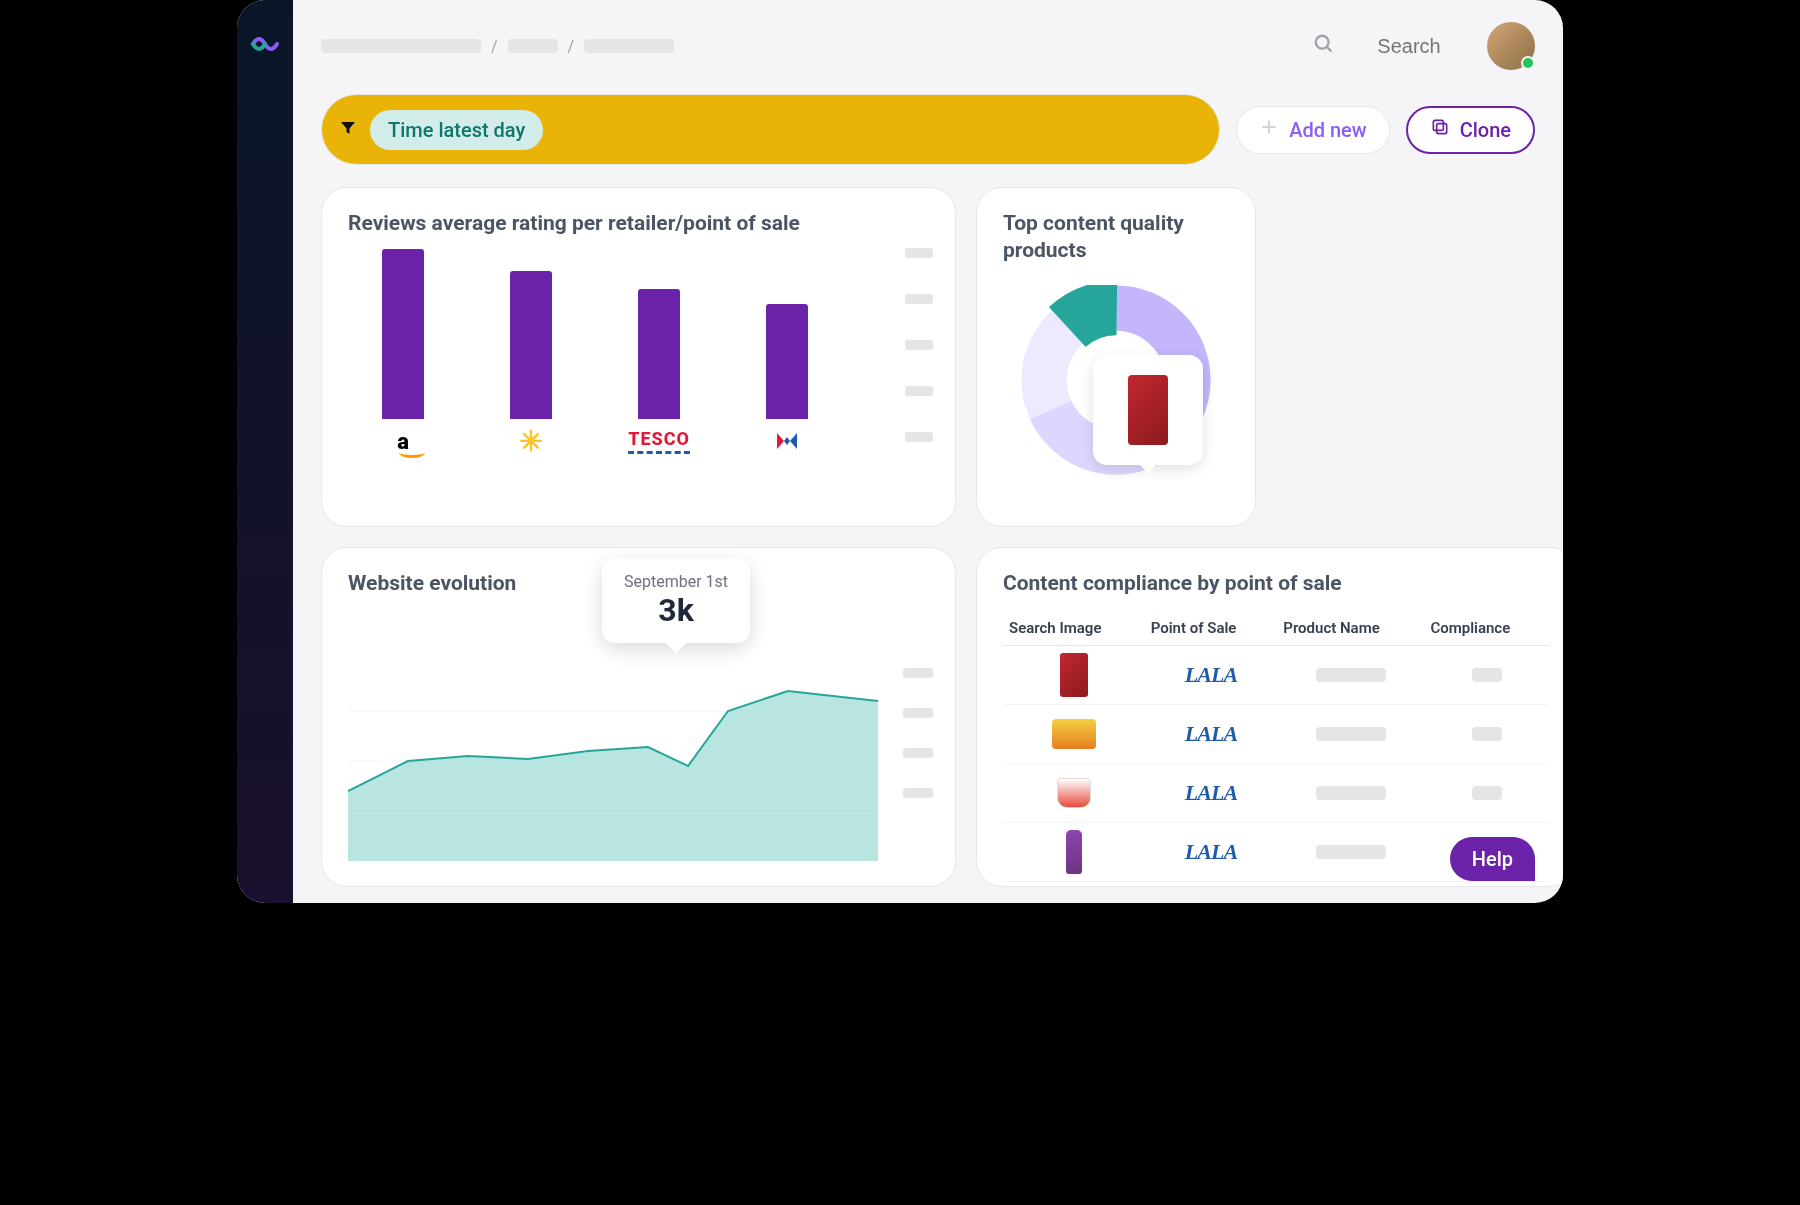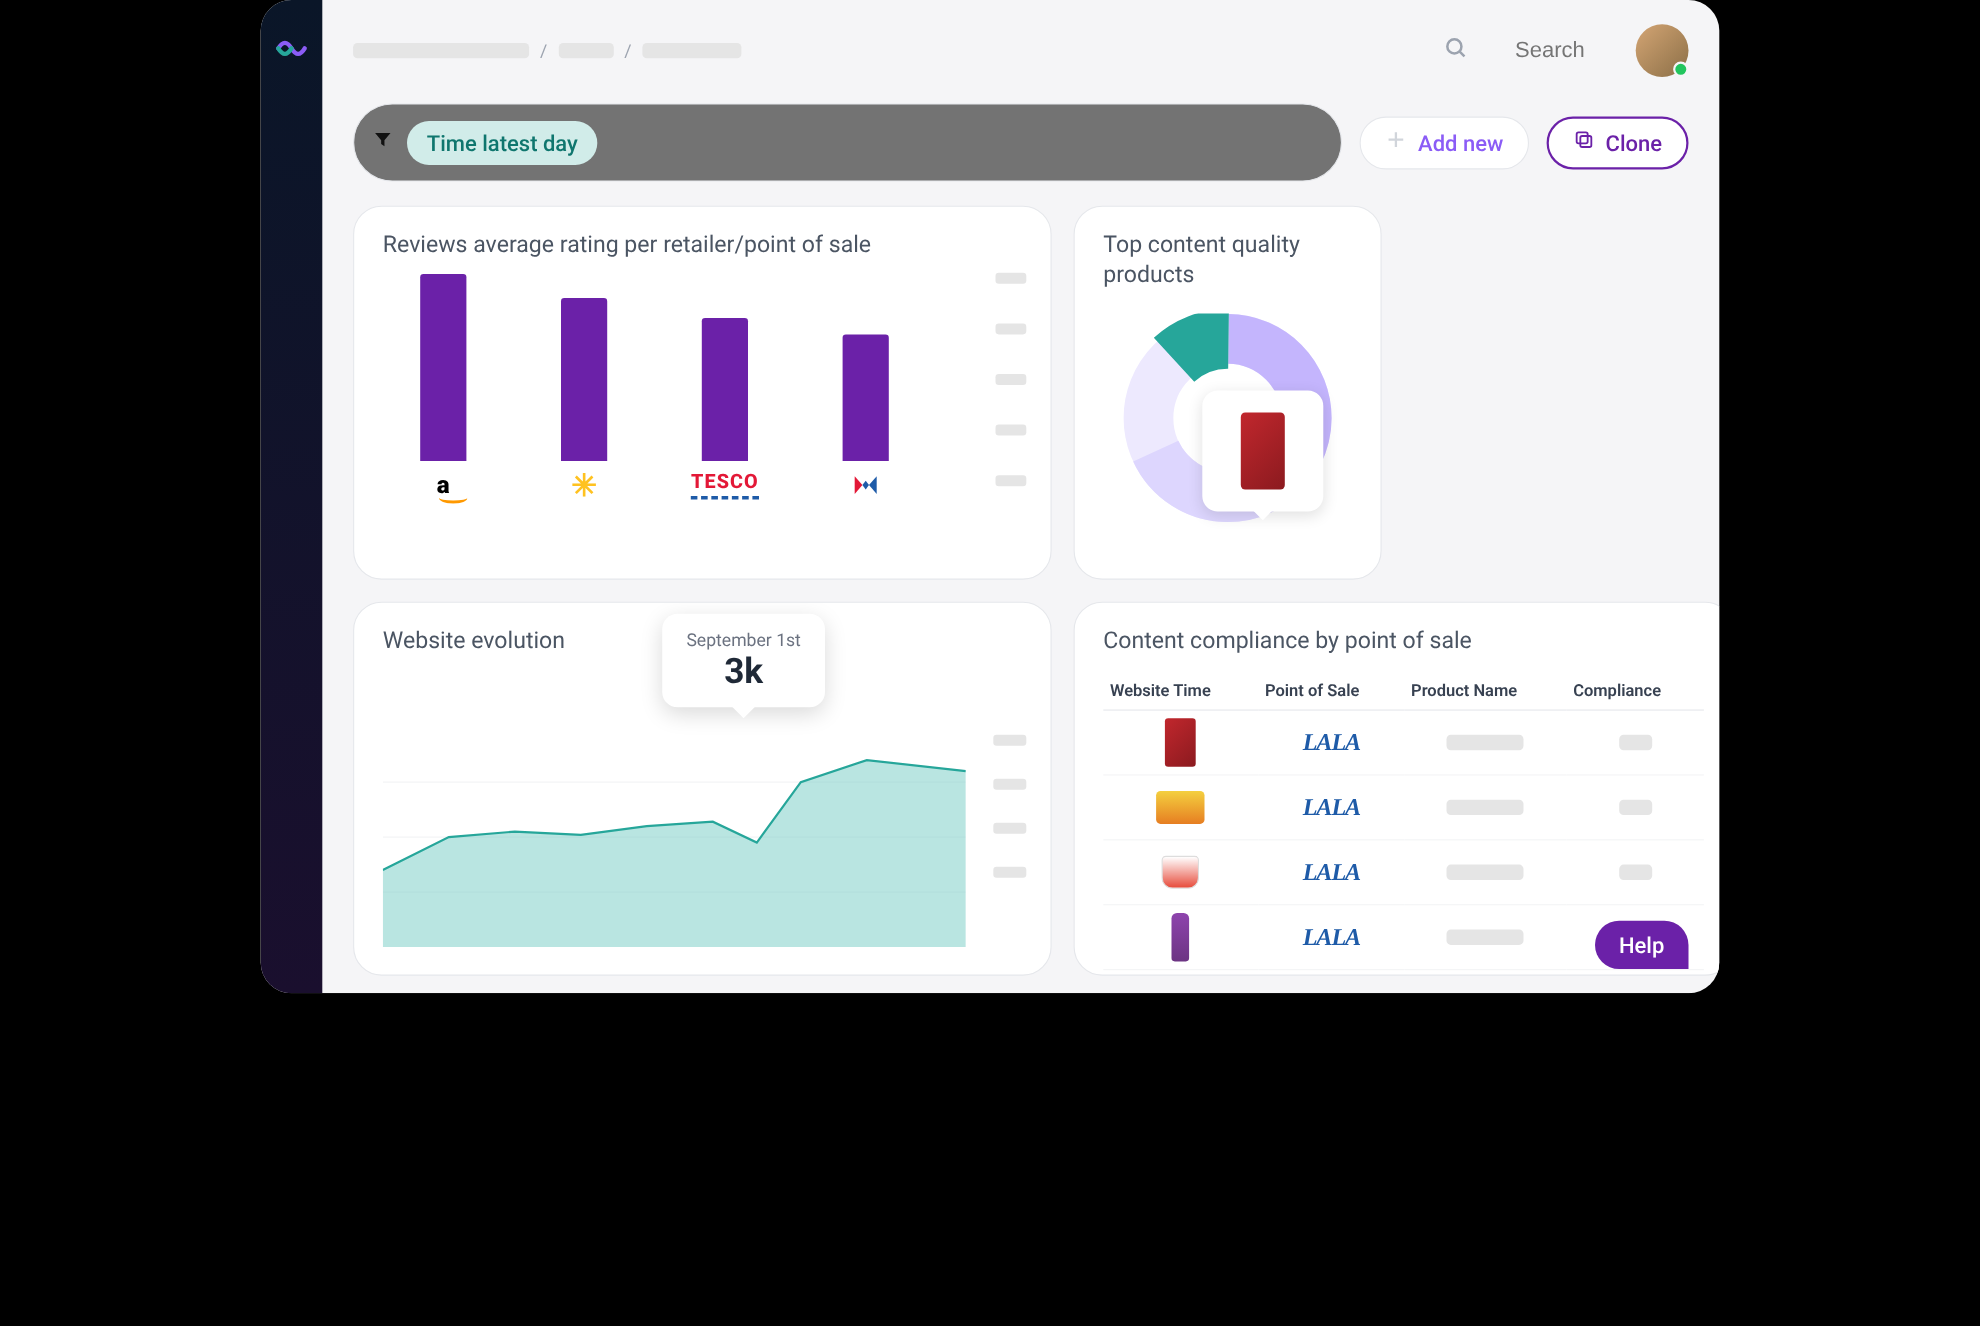--- a/index.html
+++ b/index.html
@@ -22,29 +22,29 @@
   .main{flex:1;padding:22px 28px 0 28px;overflow:hidden;display:flex;flex-direction:column;}
   .topbar{display:flex;align-items:center;gap:18px;}
   .breadcrumbs{display:flex;align-items:center;gap:10px;flex:1;}
   .crumb-skel{height:14px;border-radius:4px;background:var(--skeleton);}
   .crumb-sep{color:var(--muted);font-size:16px;}
   .search{display:flex;align-items:center;gap:14px;color:var(--muted);font-size:20px;}
   .search input{border:none;background:transparent;font-size:20px;color:var(--muted);outline:none;width:120px;text-align:center;}
   .avatar{width:48px;height:48px;border-radius:50%;background:linear-gradient(135deg,#d4a574,#8b6f47);position:relative;}
   .status-dot{position:absolute;right:0;bottom:0;width:14px;height:14px;border-radius:50%;background:#22c55e;border:2px solid var(--bg);}
   .toolbar{margin-top:24px;display:flex;align-items:center;gap:16px;}
-  .filter-bar{flex:1;background:#737373;border:1px solid var(--border);border-radius:999px;padding:10px 18px;display:flex;align-items:center;gap:14px;height:71px;}
+  .filter-bar{flex:1;background:#eab308;border:1px solid var(--border);border-radius:999px;padding:10px 18px;display:flex;align-items:center;gap:14px;height:71px;}
   .funnel{font-size:18px;}
   .pill{background:#d1ece9;color:#0f766e;font-size:20px;padding:8px 18px;border-radius:999px;font-weight:500;}
   .btn{height:48px;border-radius:999px;display:flex;align-items:center;gap:10px;padding:0 22px;font-size:20px;font-weight:500;cursor:pointer;}
   .btn-ghost{border:1px solid var(--border);background:#fff;color:#8b5cf6;}
   .btn-outline{border:2px solid var(--purple);background:#fff;color:var(--purple);}
   .grid{margin-top:22px;display:grid;grid-template-columns:635px 280px 300px;grid-template-rows:340px 340px;gap:20px;min-height:0;}
   .card{background:var(--card);border:1px solid var(--border);border-radius:26px;padding:22px 26px;position:relative;overflow:hidden;}
-  .card-title{font-size:21px;color:#4b5563;font-weight:400;line-height:1.3;}
+  .card-title{font-size:21px;color:#4b5563;font-weight:700;line-height:1.3;}
   
   .bars-wrap{margin-top:18px;display:flex;align-items:flex-end;gap:18px;height:200px;}
   .bar-group{display:flex;flex-direction:column;align-items:center;gap:8px;width:110px;}
   .bar{width:42px;background:var(--purple);border-radius:3px 3px 0 0;}
   .bar-label{height:28px;display:flex;align-items:center;justify-content:center;font-size:13px;font-weight:700;}
   .legend-skel{position:absolute;right:22px;top:60px;display:flex;flex-direction:column;gap:36px;}
   .legend-skel span{width:28px;height:10px;border-radius:3px;background:var(--skeleton);}
   
   .donut-wrap{display:flex;justify-content:center;margin-top:20px;position:relative;}
   .donut{width:190px;height:190px;}
@@ -228,21 +228,21 @@
             <span></span>
             <span></span>
           </div>
       </div>
 
       <div class="card card5">
         <div class="card-title">Content compliance by point of sale</div>
         <table class="tbl">
           <thead>
               <tr>
-            <th>Website Time</th>
+            <th>Search Image</th>
             <th>Point of Sale</th>
             <th>Product Name</th>
             <th>Compliance</th>
           </tr>
             </thead>
           <tbody>
             <tr>
                 <td>
                   <div class="img-cell">
                     <div class="prod-box"></div>

